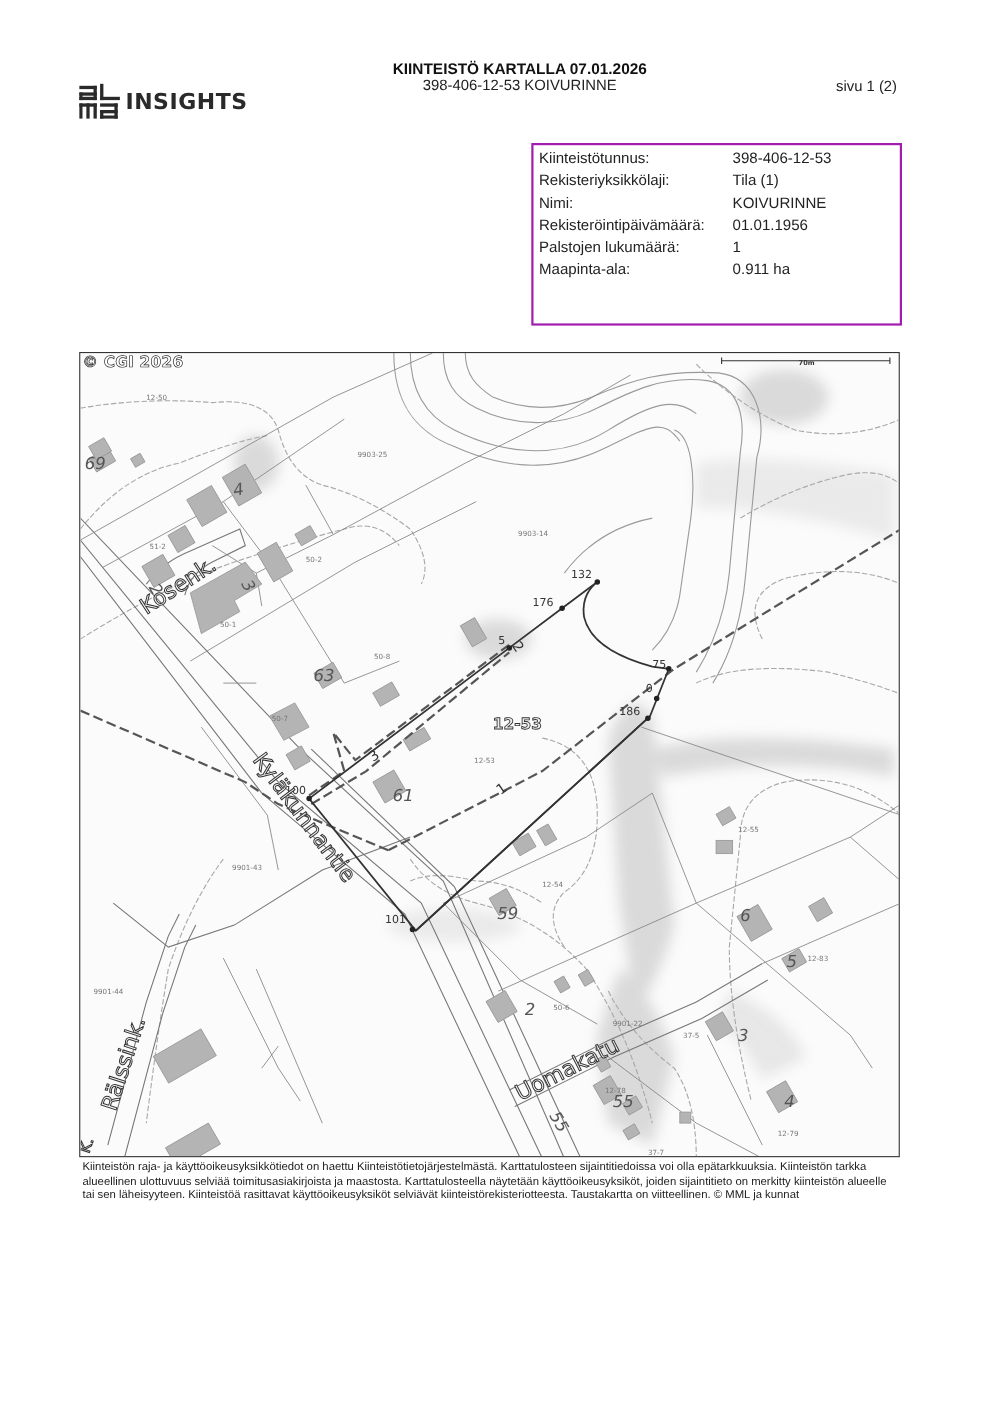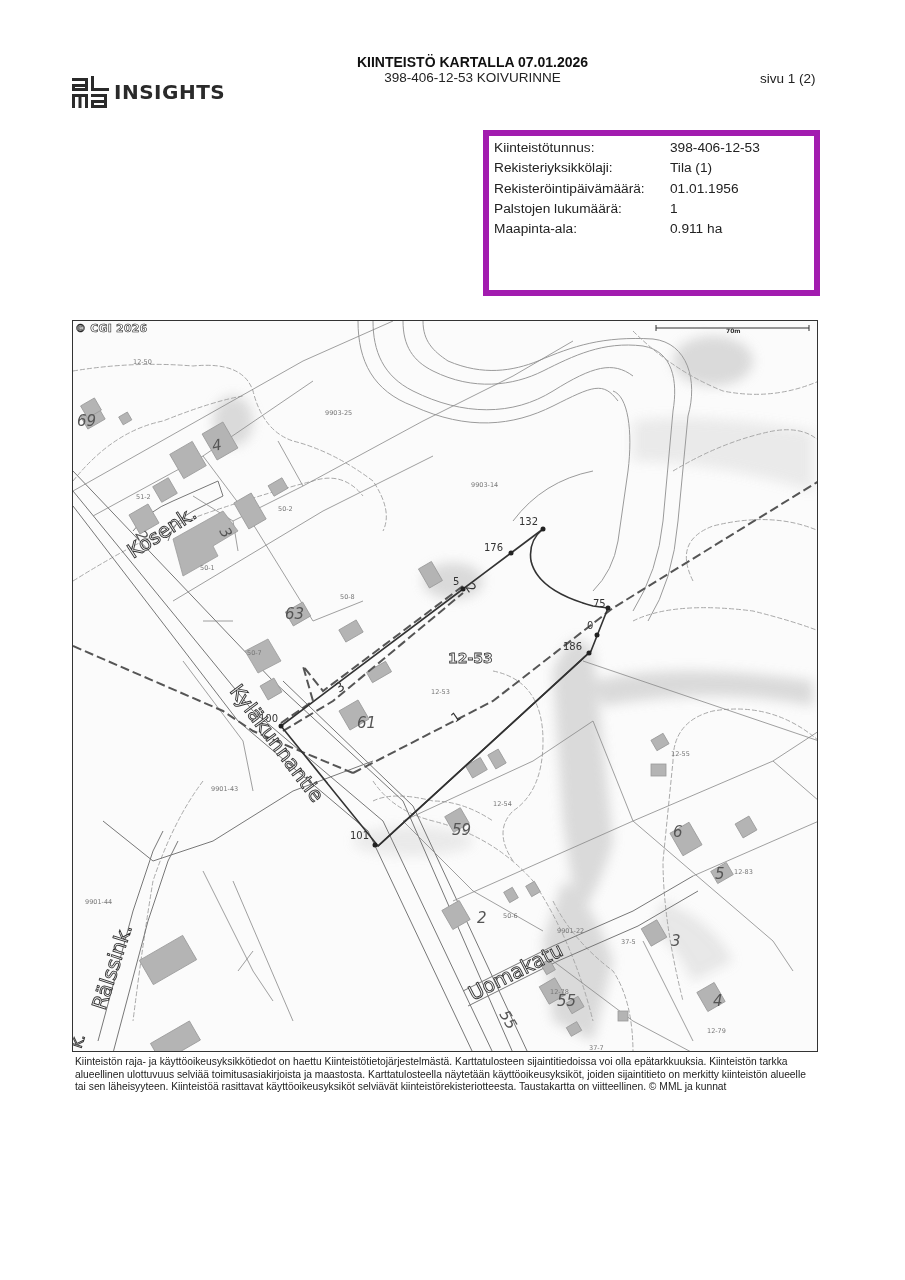--- a/index.html
+++ b/index.html
@@ -4,26 +4,26 @@
 <style>
   html, body { margin:0; padding:0; background:#ffffff; }
   body { width:905px; height:1280px; position:relative; overflow:hidden; font-family:"Liberation Sans", sans-serif; color:#1a1a1a; }
   .logo { position:absolute; left:72px; top:76px; display:flex; align-items:center; }
   .logo-mark { width:40px; height:32px; position:relative; margin-right:2px; }
   .logo-text { font-family:"DejaVu Sans", sans-serif; font-size:20px; font-weight:bold; letter-spacing:0.5px; color:#2a2a2a; line-height:20px; }
   .title { position:absolute; left:300px; top:54px; width:345px; text-align:center; }
   .title-main { font-size:14px; font-weight:bold; color:#111; }
   .title-sub { font-size:13.5px; color:#222; margin-top:0px; }
   .page-num { position:absolute; left:760px; top:71px; font-size:13.5px; color:#222; }
-  .info-box { position:absolute; left:483px; top:130px; width:337px; height:166px; border:6px solid #a21caf; box-sizing:border-box; padding:2px 5px; }
+  .info-box { position:absolute; left:483px; top:130px; width:337px; height:166px; border:2px solid #a21caf; box-sizing:border-box; padding:2px 5px; }
   .info-row { display:flex; font-size:13.7px; line-height:20.3px; color:#222; }
   .info-label { width:176px; }
   .map { position:absolute; left:72px; top:320px; width:746px; height:732px; border:1px solid #333; box-sizing:border-box; overflow:hidden; background:#fbfbfb; }
   .map svg { display:block; }
-  .copyright { position:absolute; left:2px; top:1px; font-family:"DejaVu Sans", sans-serif; font-size:11px; font-weight:bold; color:#fff; -webkit-text-stroke:0.6px #222; letter-spacing:0.2px; }
+  .copyright { position:absolute; left:2px; top:1px; font-family:"DejaVu Sans", sans-serif; font-size:14px; font-weight:bold; color:#fff; -webkit-text-stroke:0.6px #222; letter-spacing:0.2px; }
   .scale-label { position:absolute; left:653px; top:6px; font-family:"DejaVu Sans", sans-serif; font-size:6px; font-weight:bold; color:#333; }
   .disclaimer { position:absolute; left:75px; top:1056px; width:740px; font-size:10.3px; line-height:12.6px; color:#222; }
 </style>
 </head>
 <body>
 
 <div class="logo">
   <div class="logo-mark">
     <svg width="40" height="32" viewBox="0 0 40 32">
       <g fill="#2a2a2a">
@@ -60,20 +60,24 @@
 <div class="page-num">sivu 1 (2)</div>
 
 <div class="info-box">
   <div class="info-row">
       <span class="info-label">Kiinteistötunnus:</span>
       <span>398-406-12-53</span>
     </div>
   <div class="info-row">
       <span class="info-label">Rekisteriyksikkölaji:</span>
       <span>Tila (1)</span>
+    </div>
+  <div class="info-row">
+      <span class="info-label">Nimi:</span>
+      <span>KOIVURINNE</span>
     </div>
   <div class="info-row">
       <span class="info-label">Rekisteröintipäivämäärä:</span>
       <span>01.01.1956</span>
     </div>
   <div class="info-row">
       <span class="info-label">Palstojen lukumäärä:</span>
       <span>1</span>
     </div>
   <div class="info-row">

